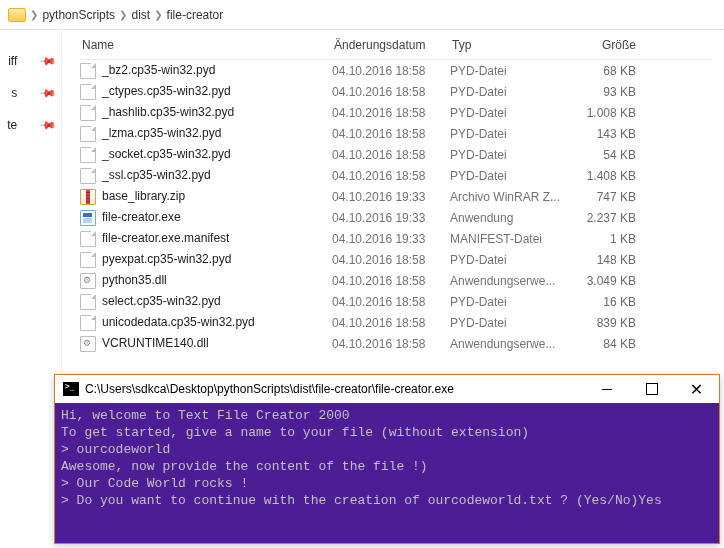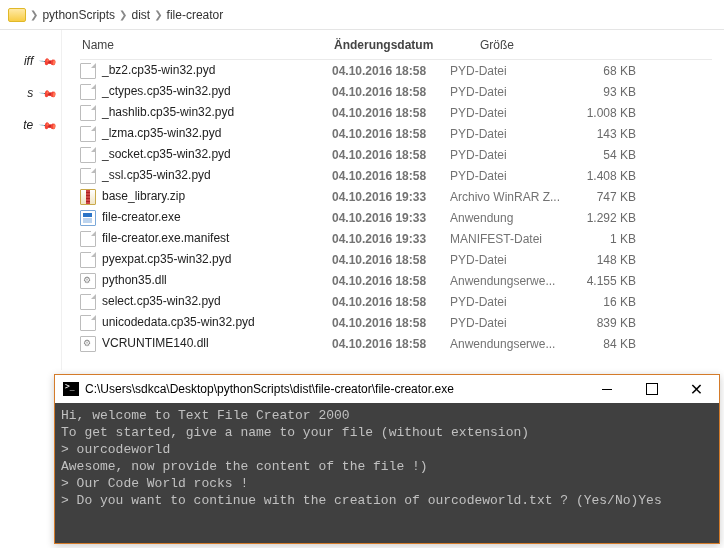--- a/index.html
+++ b/index.html
@@ -6,27 +6,27 @@
 body { background: #fff; width: 724px; height: 548px; overflow: hidden; position: relative; }
 
 .breadcrumb { height: 30px; border-bottom: 1px solid #e5e5e5; display: flex; align-items: center; padding-left: 8px; gap: 4px; font-size: 12px; }
 .breadcrumb .folder-ico { width: 18px; height: 14px; background: linear-gradient(#ffe9a6, #f8cd46); border: 1px solid #e0b828; border-radius: 2px; }
 .breadcrumb .sep { color: #888; font-size: 10px; }
 .breadcrumb span { color: #333; }
 
 .main { display: flex; height: 340px; }
 .sidebar { width: 62px; border-right: 1px solid #f0f0f0; padding-top: 24px; font-size: 12px; color: #222; text-align: right; padding-right: 6px; }
 .sidebar .pin { color: #7a7a7a; font-size: 11px; transform: rotate(45deg); display: inline-block; }
-.sidebar .it { margin-bottom: 18px; display: flex; justify-content: flex-end; align-items: center; gap: 8px; font-style: italic; }
+.sidebar .it { margin-bottom: 18px; display: flex; justify-content: flex-end; align-items: center; gap: 24px; }
 
 .files { flex: 1; padding: 0 12px 0 18px; }
 .cols { display: flex; font-size: 12px; color: #444; border-bottom: 1px solid #eaeaea; height: 30px; align-items: center; }
 .cols div { padding-left: 2px; }
 .c-name { width: 252px; }
-.c-date { width: 118px; font-weight: bold; }
+.c-date { width: 118px; }
 .c-type { width: 122px; }
 .c-size { width: 78px; text-align: right; padding-right: 14px; }
 
 .row { display: flex; font-size: 12px; color: #222; height: 21px; align-items: center; }
 .row .c-name { display: flex; align-items: flex-start; gap: 6px; white-space: nowrap; overflow: hidden; }
 .row .c-date, .row .c-type { color: #737373; white-space: nowrap; overflow: hidden; text-overflow: ellipsis; }
 .row .c-size { color: #6a6a6a; }
 
 .ico { width: 16px; height: 16px; flex-shrink: 0; display: inline-flex; align-items: center; justify-content: center; }
 .ico-file { border: 1px solid #bcbcbc; background: #fff; border-radius: 1px; position: relative; }
@@ -43,21 +43,21 @@
 .console-titlebar { height: 28px; background: #fff; display: flex; align-items: center; padding-left: 8px; font-size: 12px; }
 .console-titlebar .cmd-ico { width: 16px; height: 14px; background: #000; margin-right: 6px; position: relative; }
 .console-titlebar .cmd-ico::after { content: ">_"; color: #fff; font-size: 8px; position: absolute; left: 2px; top: 0; font-family: monospace; }
 .console-titlebar .ttl { flex: 1; color: #000; white-space: nowrap; overflow: hidden; }
 .console-btns { display: flex; height: 100%; }
 .console-btns div { width: 45px; display: flex; align-items: center; justify-content: center; font-family: "Segoe UI", sans-serif; font-size: 13px; }
 .console-btns .min::before { content: ""; width: 10px; border-top: 1px solid #000; }
 .console-btns .max::before { content: ""; width: 10px; height: 10px; border: 1px solid #000; }
 .console-btns .close { font-size: 16px; }
 
-.console-body { background: #404040; color: #c0c0c0; height: calc(100% - 28px); padding: 4px 6px; font-family: Consolas, "Courier New", monospace; font-size: 13px; line-height: 17px; white-space: pre; overflow: hidden; }
+.console-body { background: #4c1d95; color: #c0c0c0; height: calc(100% - 28px); padding: 4px 6px; font-family: Consolas, "Courier New", monospace; font-size: 13px; line-height: 17px; white-space: pre; overflow: hidden; }
 </style>
 </head>
 <body>
 
 <div class="breadcrumb">
   <span class="folder-ico"></span>
   <span class="sep">❯</span>
   <span>pythonScripts</span>
   <span class="sep">❯</span>
   <span>dist</span>
@@ -78,20 +78,21 @@
     <div class="it">
         <span>te</span>
         <span class="pin">📌</span>
       </div>
   </div>
 
   <div class="files">
     <div class="cols">
       <div class="c-name">Name</div>
       <div class="c-date">Änderungsdatum</div>
+      <div class="c-type">Typ</div>
       <div class="c-size">Größe</div>
     </div>
     <div id="file-rows">
         <div class="row">
           <div class="c-name">
             <span class="ico ico-file"></span>
             <span>_bz2.cp35-win32.pyd</span>
           </div>
           <div class="c-date">04.10.2016 18:58</div>
           <div class="c-type">PYD-Datei</div>
@@ -151,21 +152,21 @@
           <div class="c-type">Archivo WinRAR Z...</div>
           <div class="c-size">747 KB</div>
         </div>
         <div class="row">
           <div class="c-name">
             <span class="ico ico-exe"></span>
             <span>file-creator.exe</span>
           </div>
           <div class="c-date">04.10.2016 19:33</div>
           <div class="c-type">Anwendung</div>
-          <div class="c-size">1.292 KB</div>
+          <div class="c-size">2.237 KB</div>
         </div>
         <div class="row">
           <div class="c-name">
             <span class="ico ico-file"></span>
             <span>file-creator.exe.manifest</span>
           </div>
           <div class="c-date">04.10.2016 19:33</div>
           <div class="c-type">MANIFEST-Datei</div>
           <div class="c-size">1 KB</div>
         </div>
@@ -178,21 +179,21 @@
           <div class="c-type">PYD-Datei</div>
           <div class="c-size">148 KB</div>
         </div>
         <div class="row">
           <div class="c-name">
             <span class="ico ico-dll"></span>
             <span>python35.dll</span>
           </div>
           <div class="c-date">04.10.2016 18:58</div>
           <div class="c-type">Anwendungserwe...</div>
-          <div class="c-size">4.155 KB</div>
+          <div class="c-size">3.049 KB</div>
         </div>
         <div class="row">
           <div class="c-name">
             <span class="ico ico-file"></span>
             <span>select.cp35-win32.pyd</span>
           </div>
           <div class="c-date">04.10.2016 18:58</div>
           <div class="c-type">PYD-Datei</div>
           <div class="c-size">16 KB</div>
         </div>

